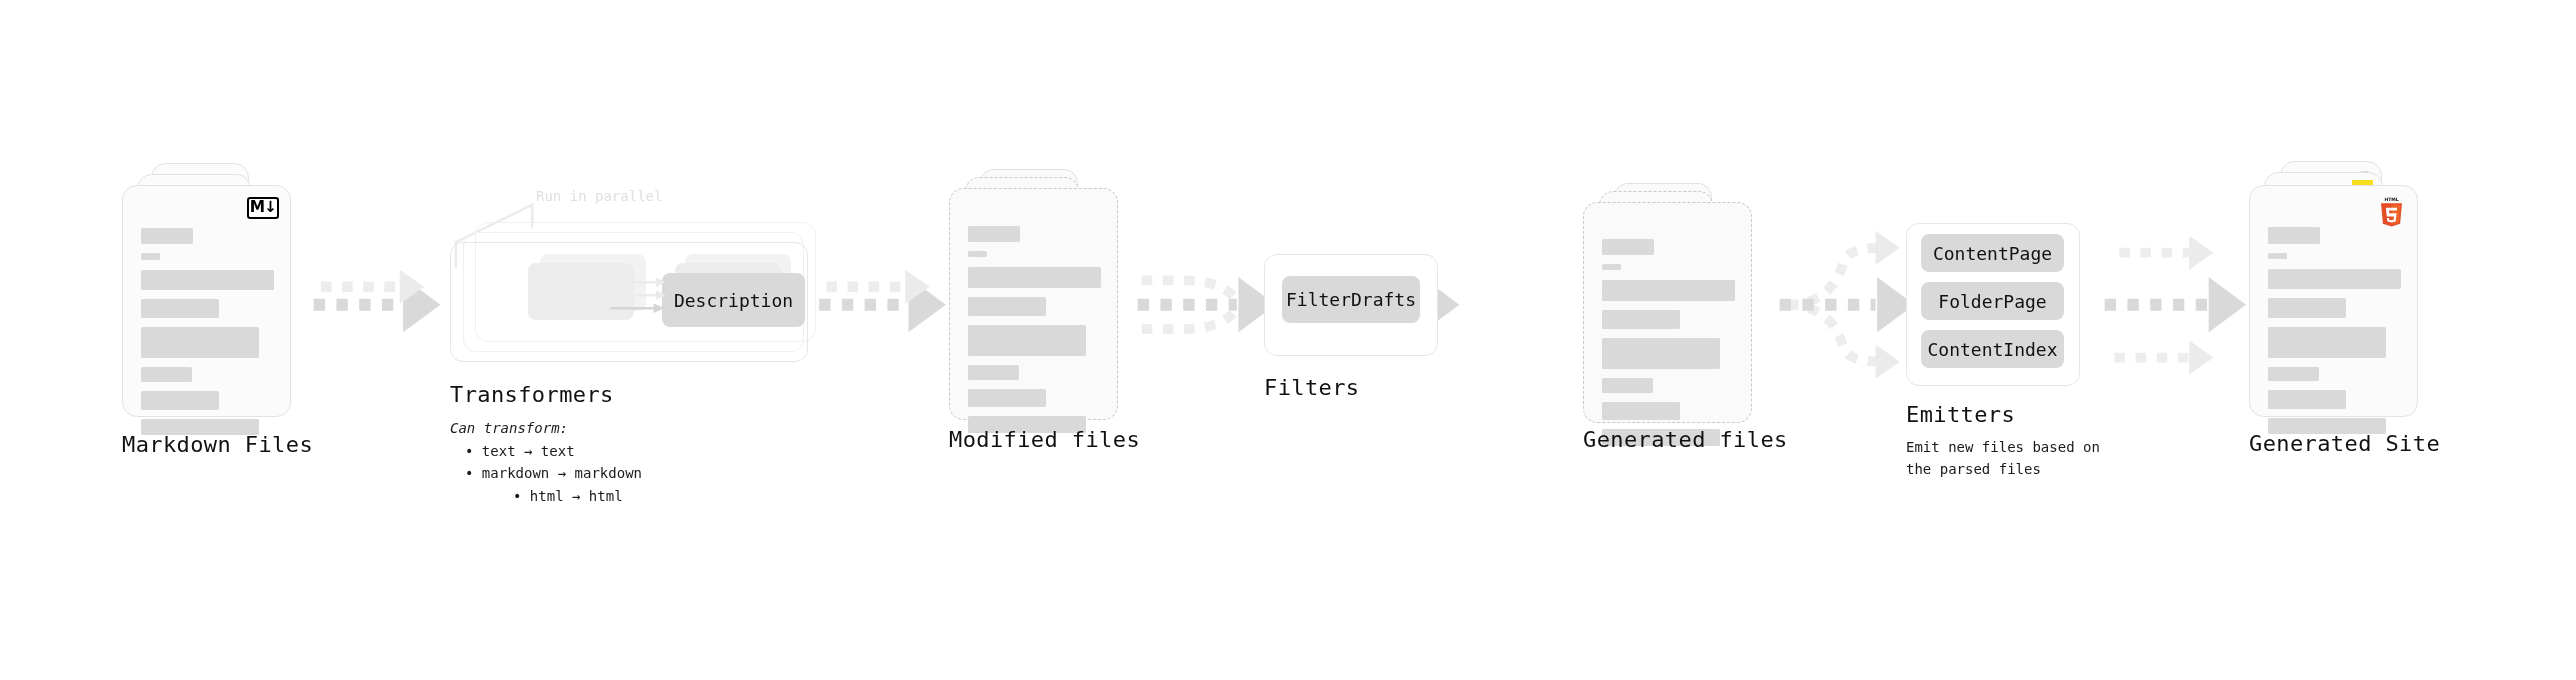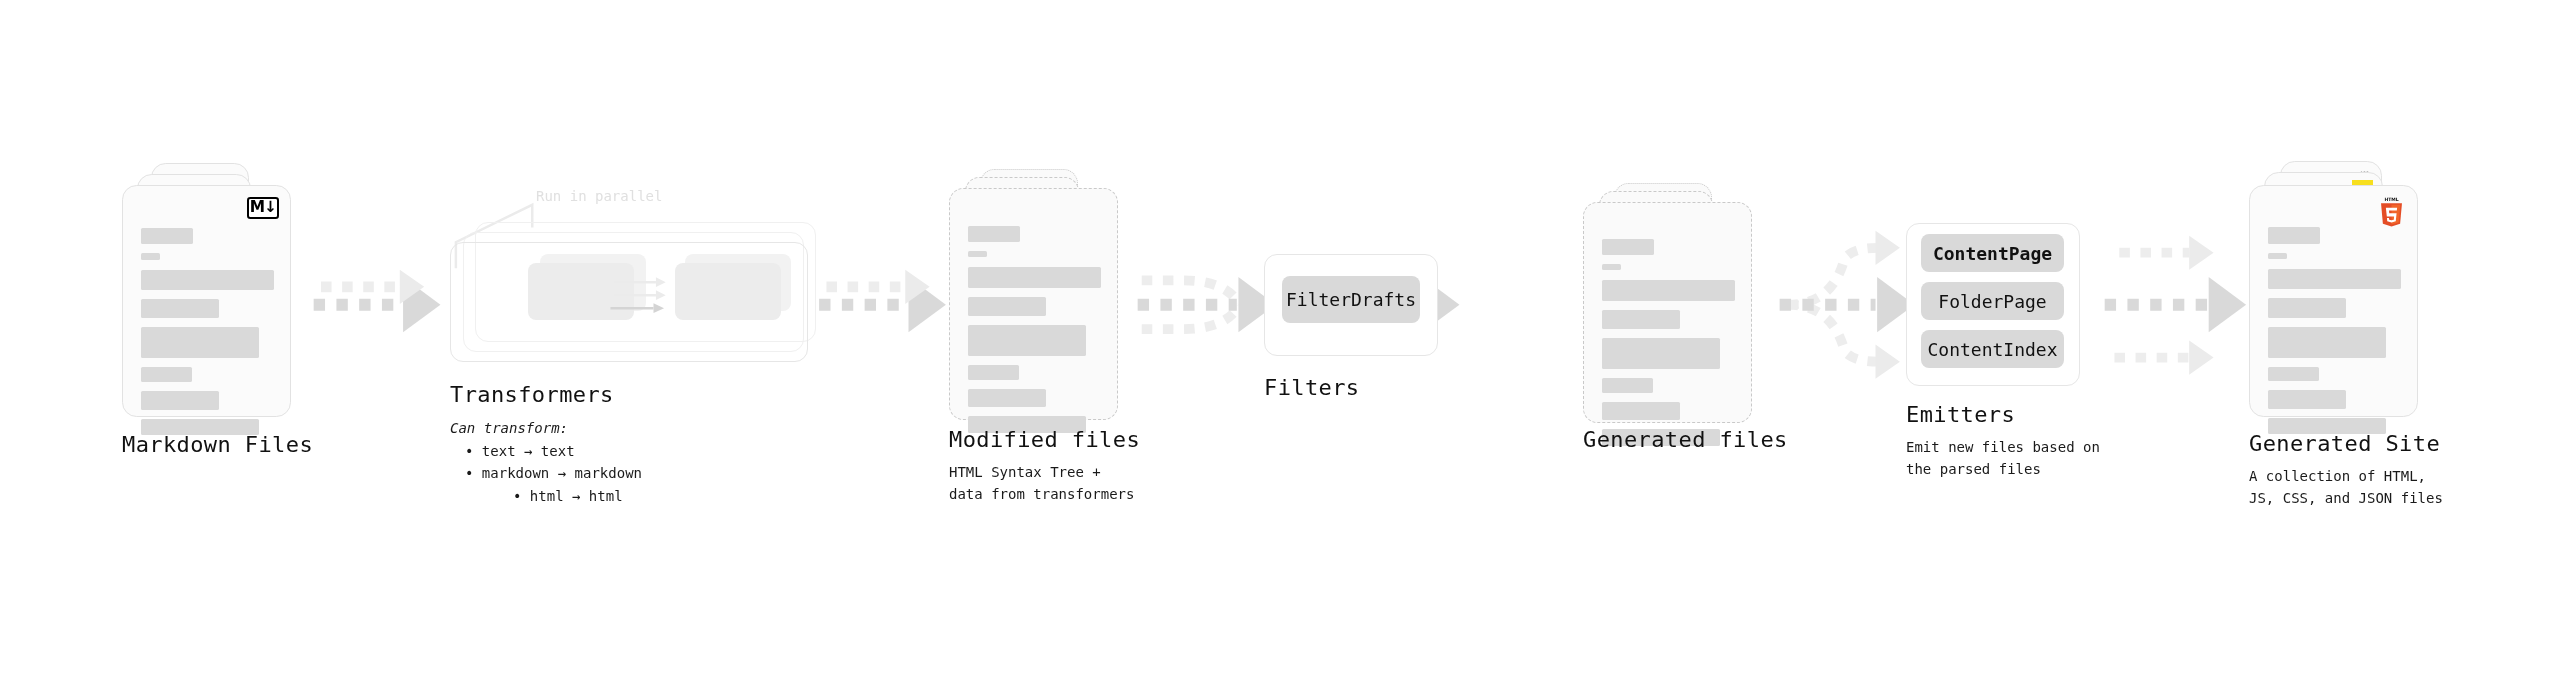--- a/index.html
+++ b/index.html
@@ -249,20 +249,23 @@
   <div class="abs" style="left:439px; top:195px; width:390px; height:163px;">
     <div class="group-ghost" style="left:36px; top:27px; width:341px; height:120px;"></div>
     <div class="group-ghost" style="left:23.6px; top:37px; width:341px; height:120px;"></div>
     <div class="group-box" style="left:11.4px; top:47px; width:358px; height:120px; background:transparent;"></div>
 
     <div class="chip ghost2" style="left:101px; top:59px; width:106px; height:57px;"></div>
     <div class="chip ghost1" style="left:89px; top:68px; width:106px; height:57px;"></div>
     <div class="chip ghost2" style="left:246px; top:59px; width:106px; height:57px;"></div>
     <div class="chip ghost1" style="left:236px; top:68px; width:106px; height:57px;"></div>
 
+    <div class="chip" style="left:223px; top:78px; width:143px; height:54px;">
+      <span>Description</span>
+    </div>
 
     <svg class="abs" style="left:0;top:0;width:390px;height:163px;" viewBox="0 0 480 200">
       <g stroke="#ebebeb" stroke-width="3" fill="none">
         <line x1="215" y1="107" x2="267" y2="107"></line>
         <polygon points="267,101 279,107 267,113" fill="#ebebeb" stroke="none"></polygon>
         <line x1="215" y1="123" x2="267" y2="123"></line>
         <polygon points="267,117 279,123 267,129" fill="#ebebeb" stroke="none"></polygon>
       </g>
       <g stroke="#d4d4d4" stroke-width="3" fill="none">
         <line x1="211" y1="139" x2="264" y2="139"></line>
@@ -289,22 +292,20 @@
         <div class="doc-line" style="width:133px;height:20.3px;"></div>
         <div class="doc-line" style="width:78px;height:19.5px;"></div>
         <div class="doc-line" style="width:118px;height:31px;"></div>
         <div class="doc-line" style="width:51px;height:14.6px;"></div>
         <div class="doc-line" style="width:78px;height:18.7px;"></div>
         <div class="doc-line" style="width:118px;height:16.3px;"></div>
       </div>
     </div>
   </div>
   <div class="title" style="left:949px; top:427px;">Modified files</div>
-  <div class="caption" style="left:949px; top:462px;">HTML Syntax Tree +
-data from transformers</div>
 
   <div class="group-box" style="left:1264px; top:254px; width:174px; height:102px;">
   </div>
   <div class="chip" style="left:1282px; top:276px; width:138px; height:47px;">
     <span>FilterDrafts</span>
   </div>
   <div class="title" style="left:1264px; top:375px;">Filters</div>
 
   <div class="doc-stack" style="left:1583px; top:183px;">
     <div class="doc-card dotted" style="left:31px; top:0px; width:98px; height:41px;"></div>
@@ -319,21 +320,21 @@
         <div class="doc-line" style="width:51px;height:14.6px;"></div>
         <div class="doc-line" style="width:78px;height:18.7px;"></div>
         <div class="doc-line" style="width:118px;height:16.3px;"></div>
       </div>
     </div>
   </div>
   <div class="title" style="left:1583px; top:427px;">Generated files</div>
 
   <div class="group-box" style="left:1906px; top:223px; width:174px; height:163px;">
   </div>
-  <div class="chip" style="left:1921px; top:234px; width:143px; height:38px;font-weight:bold;">
+  <div class="chip" style="left:1921px; top:234px; width:143px; height:38px;">
     <span>ContentPage</span>
   </div>
   <div class="chip" style="left:1921px; top:282px; width:143px; height:38px;">
     <span>FolderPage</span>
   </div>
   <div class="chip" style="left:1921px; top:330px; width:143px; height:38px;">
     <span>ContentIndex</span>
   </div>
   <div class="title" style="left:1906px; top:402px;">Emitters</div>
   <div class="caption" style="left:1906px; top:437px;">Emit new files based on
@@ -368,17 +369,15 @@
         <div class="doc-line" style="width:133px;height:20.3px;"></div>
         <div class="doc-line" style="width:78px;height:19.5px;"></div>
         <div class="doc-line" style="width:118px;height:31px;"></div>
         <div class="doc-line" style="width:51px;height:14.6px;"></div>
         <div class="doc-line" style="width:78px;height:18.7px;"></div>
         <div class="doc-line" style="width:118px;height:16.3px;"></div>
       </div>
     </div>
   </div>
   <div class="title" style="left:2249px; top:431px;">Generated Site</div>
-  <div class="caption" style="left:2249px; top:466px;">A collection of HTML,
-JS, CSS, and JSON files</div>
 
 </div>
 
 
 </body></html>

